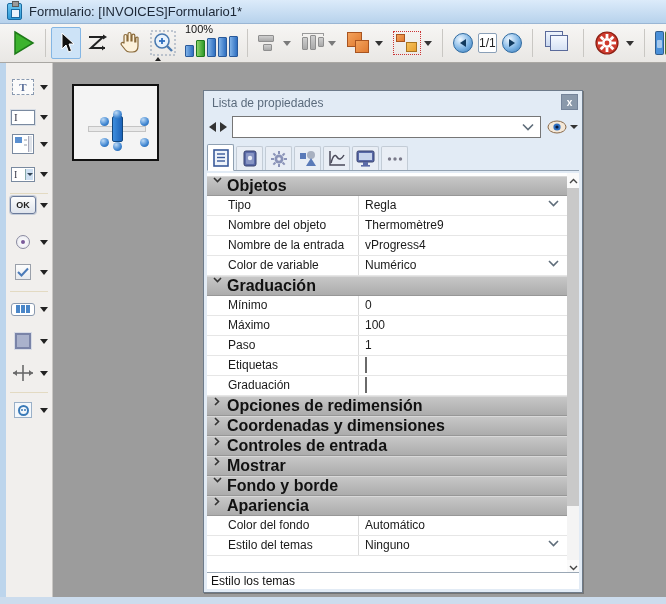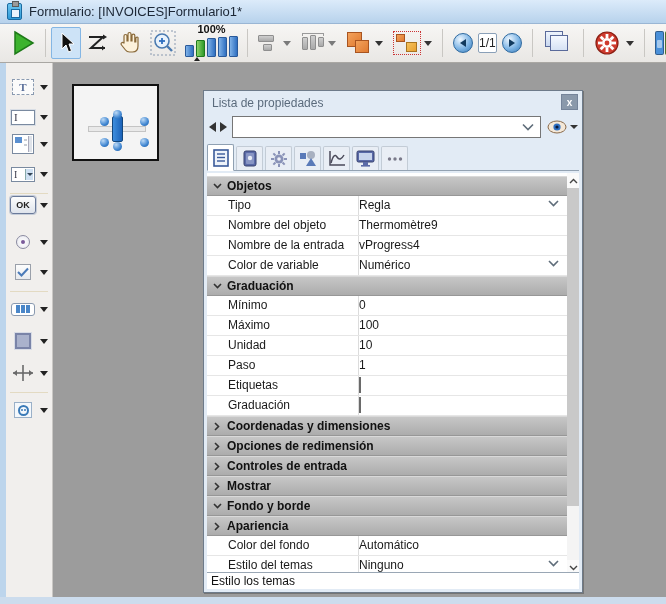--- a/index.html
+++ b/index.html
@@ -15,21 +15,21 @@
   .title-icon::after { content:""; position:absolute; left:3px; top:5px; width:7px; height:7px; background:#eaf4fc; border:1px solid #1a6aa0; }
   .title-text { font-size:13px; color:#1b2635;text-align:center; }
 
   .toolbar { position:absolute; left:0; top:24px; width:666px; height:39px;
     background:linear-gradient(#f7f6f4,#e9e7e4); border-bottom:1px solid #a9a7a3;
     display:flex; align-items:center; padding:0 6px; }
   .tb-sep { width:1px; height:28px; background:#c9c7c3; margin:0 5px; flex:none; }
   .tb-btn { height:32px; display:flex; align-items:center; justify-content:center; padding:0 5px; flex:none; position:relative; }
   .tb-btn.selected { background:#cde3f7; border:1px solid #84b6e4; border-radius:2px; }
   .caret { width:0; height:0; border-left:4px solid transparent; border-right:4px solid transparent; border-top:5px solid #333; margin-left:3px; flex:none; }
-  .zoomgroup { display:flex; flex-direction:column; align-items:center; justify-content:flex-end; height:36px; padding:0 4px; flex:none;font-weight:bold; }
+  .zoomgroup { display:flex; flex-direction:column; justify-content:flex-end; height:36px; padding:0 4px; flex:none; }
   .zoomlabel { font-size:11px; color:#111; line-height:11px; }
   .zoombars { display:flex; align-items:flex-end; gap:2px; margin-top:1px; }
   .zbar { width:9px; background:linear-gradient(90deg,#7fb2e8,#2f6fc0); border:1px solid #2a5a9a; border-radius:1px; }
   .zbar.green { background:linear-gradient(90deg,#8cd36a,#2f9a2a); border-color:#1f7a1f; }
   .zmark { width:0; height:0; border-left:3px solid transparent; border-right:3px solid transparent; border-bottom:4px solid #222; margin-top:0px; margin-left:-30px; }
   .grayrect { background:linear-gradient(#cfcfcf,#a9a9a9); border:1px solid #8f8f8f; border-radius:1px; }
   .orangesq { background:linear-gradient(135deg,#f3a25c,#e07a30); border:1px solid #a85420; }
   .navfield { width:52px; height:20px; background:#fff; border:1px solid #8aa0b8; border-radius:2px; font-size:12px; color:#222; text-align:center; line-height:18px; }
   .navball { width:20px; height:20px; border-radius:50%; background:radial-gradient(circle at 35% 30%, #eef7ff, #7db4e4 55%, #3a7ab6); border:1px solid #2f6aa0; display:flex; align-items:center; justify-content:center; }
   .tri-l { width:0; height:0; border-top:4px solid transparent; border-bottom:4px solid transparent; border-right:6px solid #123a5e; }
@@ -82,25 +82,25 @@
   .combo { flex:1; height:22px; background:#fff; border:1px solid #767676; font-size:12px; color:#111; display:flex; align-items:center; padding:0 6px; position:relative; }
   .combo .chev { margin-left:auto; }
   .eyebtn { display:flex; align-items:center; margin-left:6px; }
   .chevsvg { stroke:#5f6d7a; stroke-width:1.6; fill:none; }
   .tabs { position:absolute; left:3px; top:53px; right:3px; height:27px; display:flex; align-items:flex-end; border-bottom:1px solid #93a2b2; }
   .tab { width:27px; height:24px; display:flex; align-items:center; justify-content:center; margin-right:2px; background:#e9eef5; border:1px solid #c3ccd6; border-bottom:none; border-radius:2px 2px 0 0; }
   .tab.selected { background:#fff; border-color:#8fa0b2; height:27px; margin-bottom:-1px; border-bottom:1px solid #fff; }
 
   .grid { position:absolute; left:3px; top:82px; width:362px; height:402px; background:#fff; overflow:hidden; border:0; }
   .grid-spacer { height:3px; background:#fff; }
-  .psec { height:20px; background:linear-gradient(#c7c7c7,#acacac); border-top:1px solid #d9d9d9; border-bottom:1px solid #979797; display:flex; align-items:center; font-size:12px; font-weight:bold; color:#111; }
+  .psec { height:20px; background:linear-gradient(#c7c7c7,#acacac); border-top:1px solid #d9d9d9; border-bottom:1px solid #979797; display:flex; font-size:16px; font-weight:bold; color:#111; }
   .psec .sch { width:20px; display:flex; justify-content:center; }
   .prow { height:20px; display:flex; align-items:stretch; border-bottom:1px solid #e6e6e6; font-size:12px; color:#1a1a1a; background:#fff; }
   .plabel { width:151px; padding-left:21px; line-height:19px; white-space:nowrap; overflow:hidden; }
-  .pvalue { flex:1; border-left:1px solid #dcdcdc; padding-left:0; line-height:19px; position:relative; white-space:nowrap; }
+  .pvalue { flex:1; border-left:1px solid #dcdcdc; padding-left:6px; line-height:19px; position:relative; white-space:nowrap; }
   .pvalue .chev { position:absolute; right:10px; top:4px; }
   .cbx { width:13px; height:13px; border:1px solid #6a6a6a; background:#fff; margin-top:3px; }
 
   .vscroll { position:absolute; right:3px; top:82px; width:12px; height:402px; background:#f4f4f4; }
   .varrow { position:absolute; left:0; width:12px; height:15px; background:#fafafa; display:flex; align-items:center; justify-content:center; }
   .varrow.up { top:0; } .varrow.down { bottom:0; }
   .vthumb { position:absolute; left:0; top:15px; width:12px; height:318px; background:#c9c9c9; }
 
   .panel-status { position:absolute; left:3px; right:3px; bottom:3px; height:17px; background:#fff; border-top:1px solid #9aa7b5; font-size:12px; color:#111; line-height:16px; padding-left:4px; }
 
@@ -484,51 +484,47 @@
     </div>
     <div class="prow">
       <span class="plabel">Mínimo</span>
       <span class="pvalue"><span>0</span></span>
     </div>
     <div class="prow">
       <span class="plabel">Máximo</span>
       <span class="pvalue"><span>100</span></span>
     </div>
     <div class="prow">
-      <span class="plabel">Unidad</span>
-      <span class="pvalue"><span>10</span></span>
-    </div>
-    <div class="prow">
       <span class="plabel">Paso</span>
       <span class="pvalue"><span>1</span></span>
     </div>
     <div class="prow">
       <span class="plabel">Etiquetas</span>
       <span class="pvalue"><span class="cbx"></span></span>
     </div>
     <div class="prow">
       <span class="plabel">Graduación</span>
       <span class="pvalue"><span class="cbx"></span></span>
     </div>
 
     <div class="psec">
       <span class="sch">
           <svg width="6" height="9" viewBox="0 0 6 9">
             <polyline points="1,1 4.5,4.5 1,8" fill="none" stroke="#333" stroke-width="1.6"></polyline>
           </svg>
         </span>
-      <span>Coordenadas y dimensiones</span>
+      <span>Opciones de redimensión</span>
     </div>
     <div class="psec">
       <span class="sch">
           <svg width="6" height="9" viewBox="0 0 6 9">
             <polyline points="1,1 4.5,4.5 1,8" fill="none" stroke="#333" stroke-width="1.6"></polyline>
           </svg>
         </span>
-      <span>Opciones de redimensión</span>
+      <span>Coordenadas y dimensiones</span>
     </div>
     <div class="psec">
       <span class="sch">
           <svg width="6" height="9" viewBox="0 0 6 9">
             <polyline points="1,1 4.5,4.5 1,8" fill="none" stroke="#333" stroke-width="1.6"></polyline>
           </svg>
         </span>
       <span>Controles de entrada</span>
     </div>
     <div class="psec">

